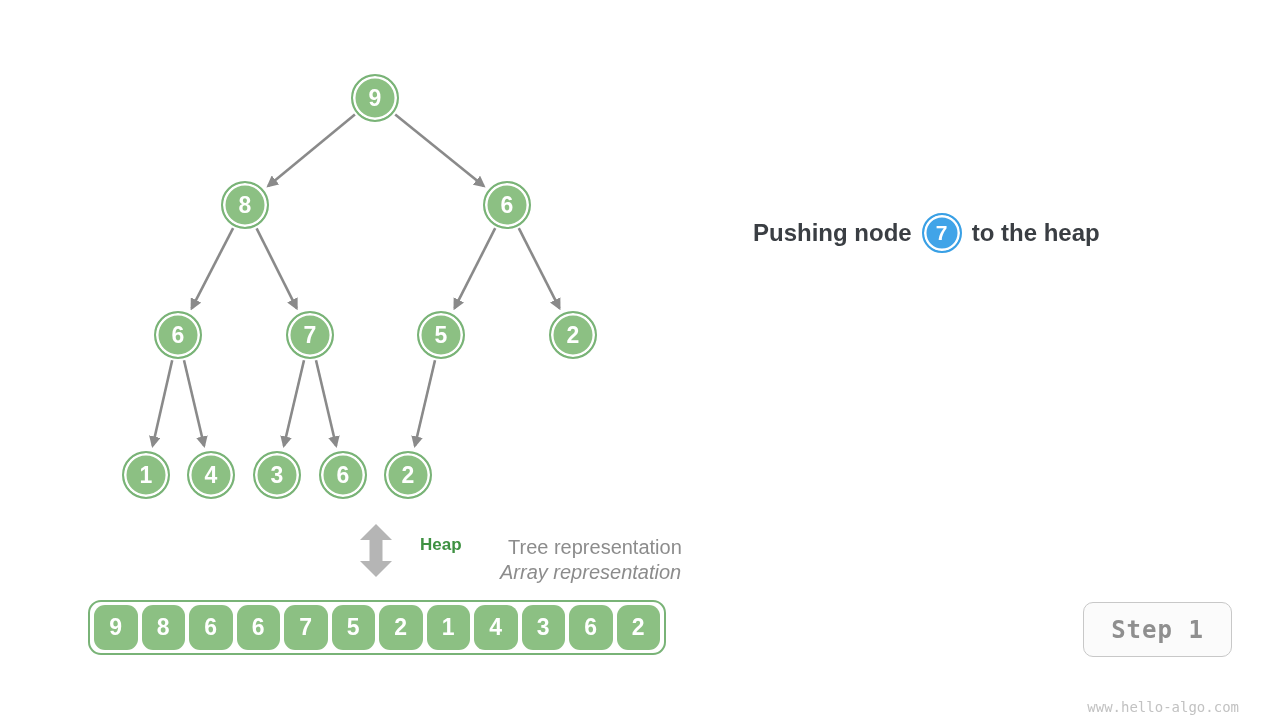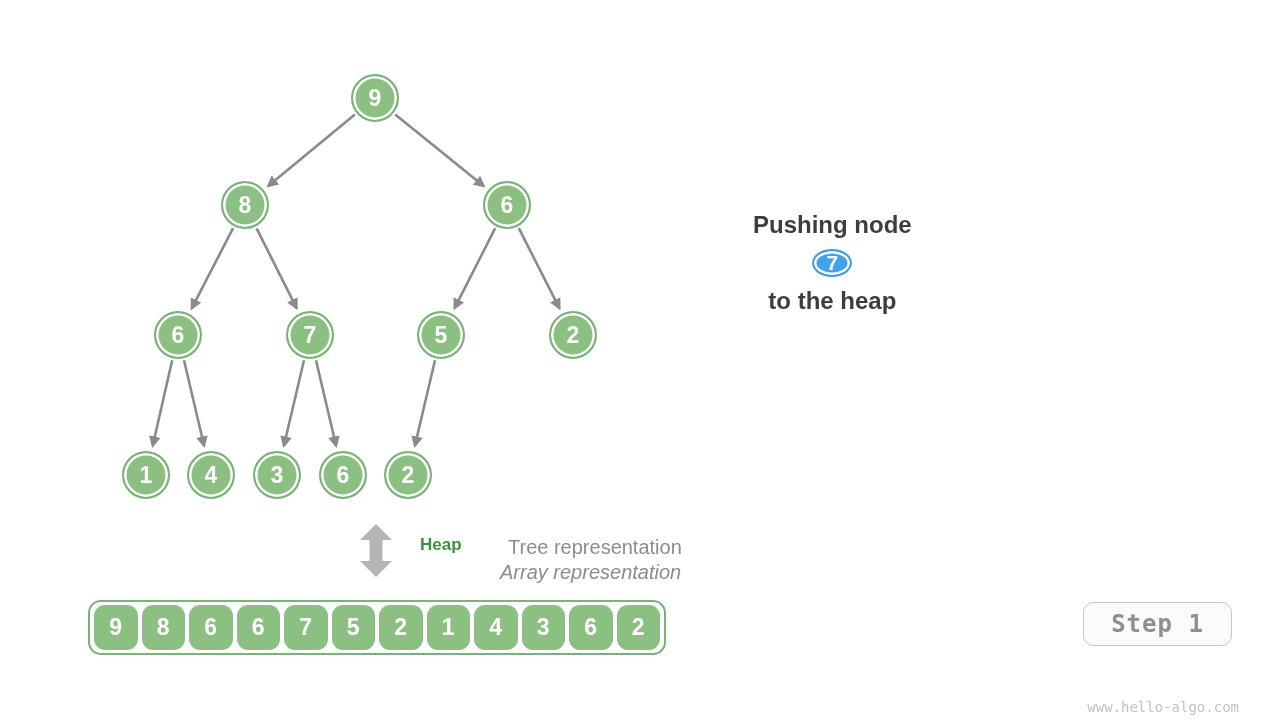--- a/index.html
+++ b/index.html
@@ -11,21 +11,21 @@
   .tree-node{
     position:absolute;width:48px;height:48px;border-radius:50%;
     background:#8CC083;border:2px solid #79B377;
     box-shadow:inset 0 0 0 2.5px #ffffff;
     display:flex;align-items:center;justify-content:center;
     color:#ffffff;font-size:23px;font-weight:bold;box-sizing:border-box;
   }
   .caption{
     position:absolute;left:753px;top:211px;height:44px;
     display:flex;align-items:center;gap:10px;
-    color:#3A3E43;font-size:24px;font-weight:bold;white-space:nowrap;flex-direction:column;
+    color:#3A3E43;font-size:24px;font-weight:bold;white-space:nowrap;
   }
   .caption .blue-node{
     width:40px;height:40px;border-radius:50%;
     background:#41A4E8;border:2px solid #39A0E5;
     box-shadow:inset 0 0 0 2.5px #ffffff;
     display:flex;align-items:center;justify-content:center;
     color:#fff;font-size:21px;font-weight:bold;box-sizing:border-box;
   }
   .heap-label{
     position:absolute;left:420px;top:535px;
@@ -38,21 +38,21 @@
     position:absolute;left:88px;top:600px;width:578px;height:55px;
     border:2px solid #79B377;border-radius:13px;box-sizing:border-box;
     display:flex;align-items:stretch;gap:4px;padding:3px 4px;background:#fff;
   }
   .array-cell{
     flex:1;background:#8CC083;border-radius:11px;
     display:flex;align-items:center;justify-content:center;
     color:#fff;font-size:23px;font-weight:bold;
   }
   .step-button{
-    position:absolute;left:1083px;top:602px;width:149px;height:44px;
+    position:absolute;left:1083px;top:602px;width:149px;height:55px;
     background:#fbfbfb;border:1.5px solid #c8c8c8;border-radius:10px;
     display:flex;align-items:center;justify-content:center;box-sizing:border-box;
     color:#8f8f8f;font-family:"DejaVu Sans Mono",monospace;
     font-size:24px;font-weight:bold;letter-spacing:1px;
   }
   .watermark{
     position:absolute;right:41px;top:699px;
     color:#c2c2c2;font-family:"DejaVu Sans Mono",monospace;font-size:14px;
   }
 </style>

